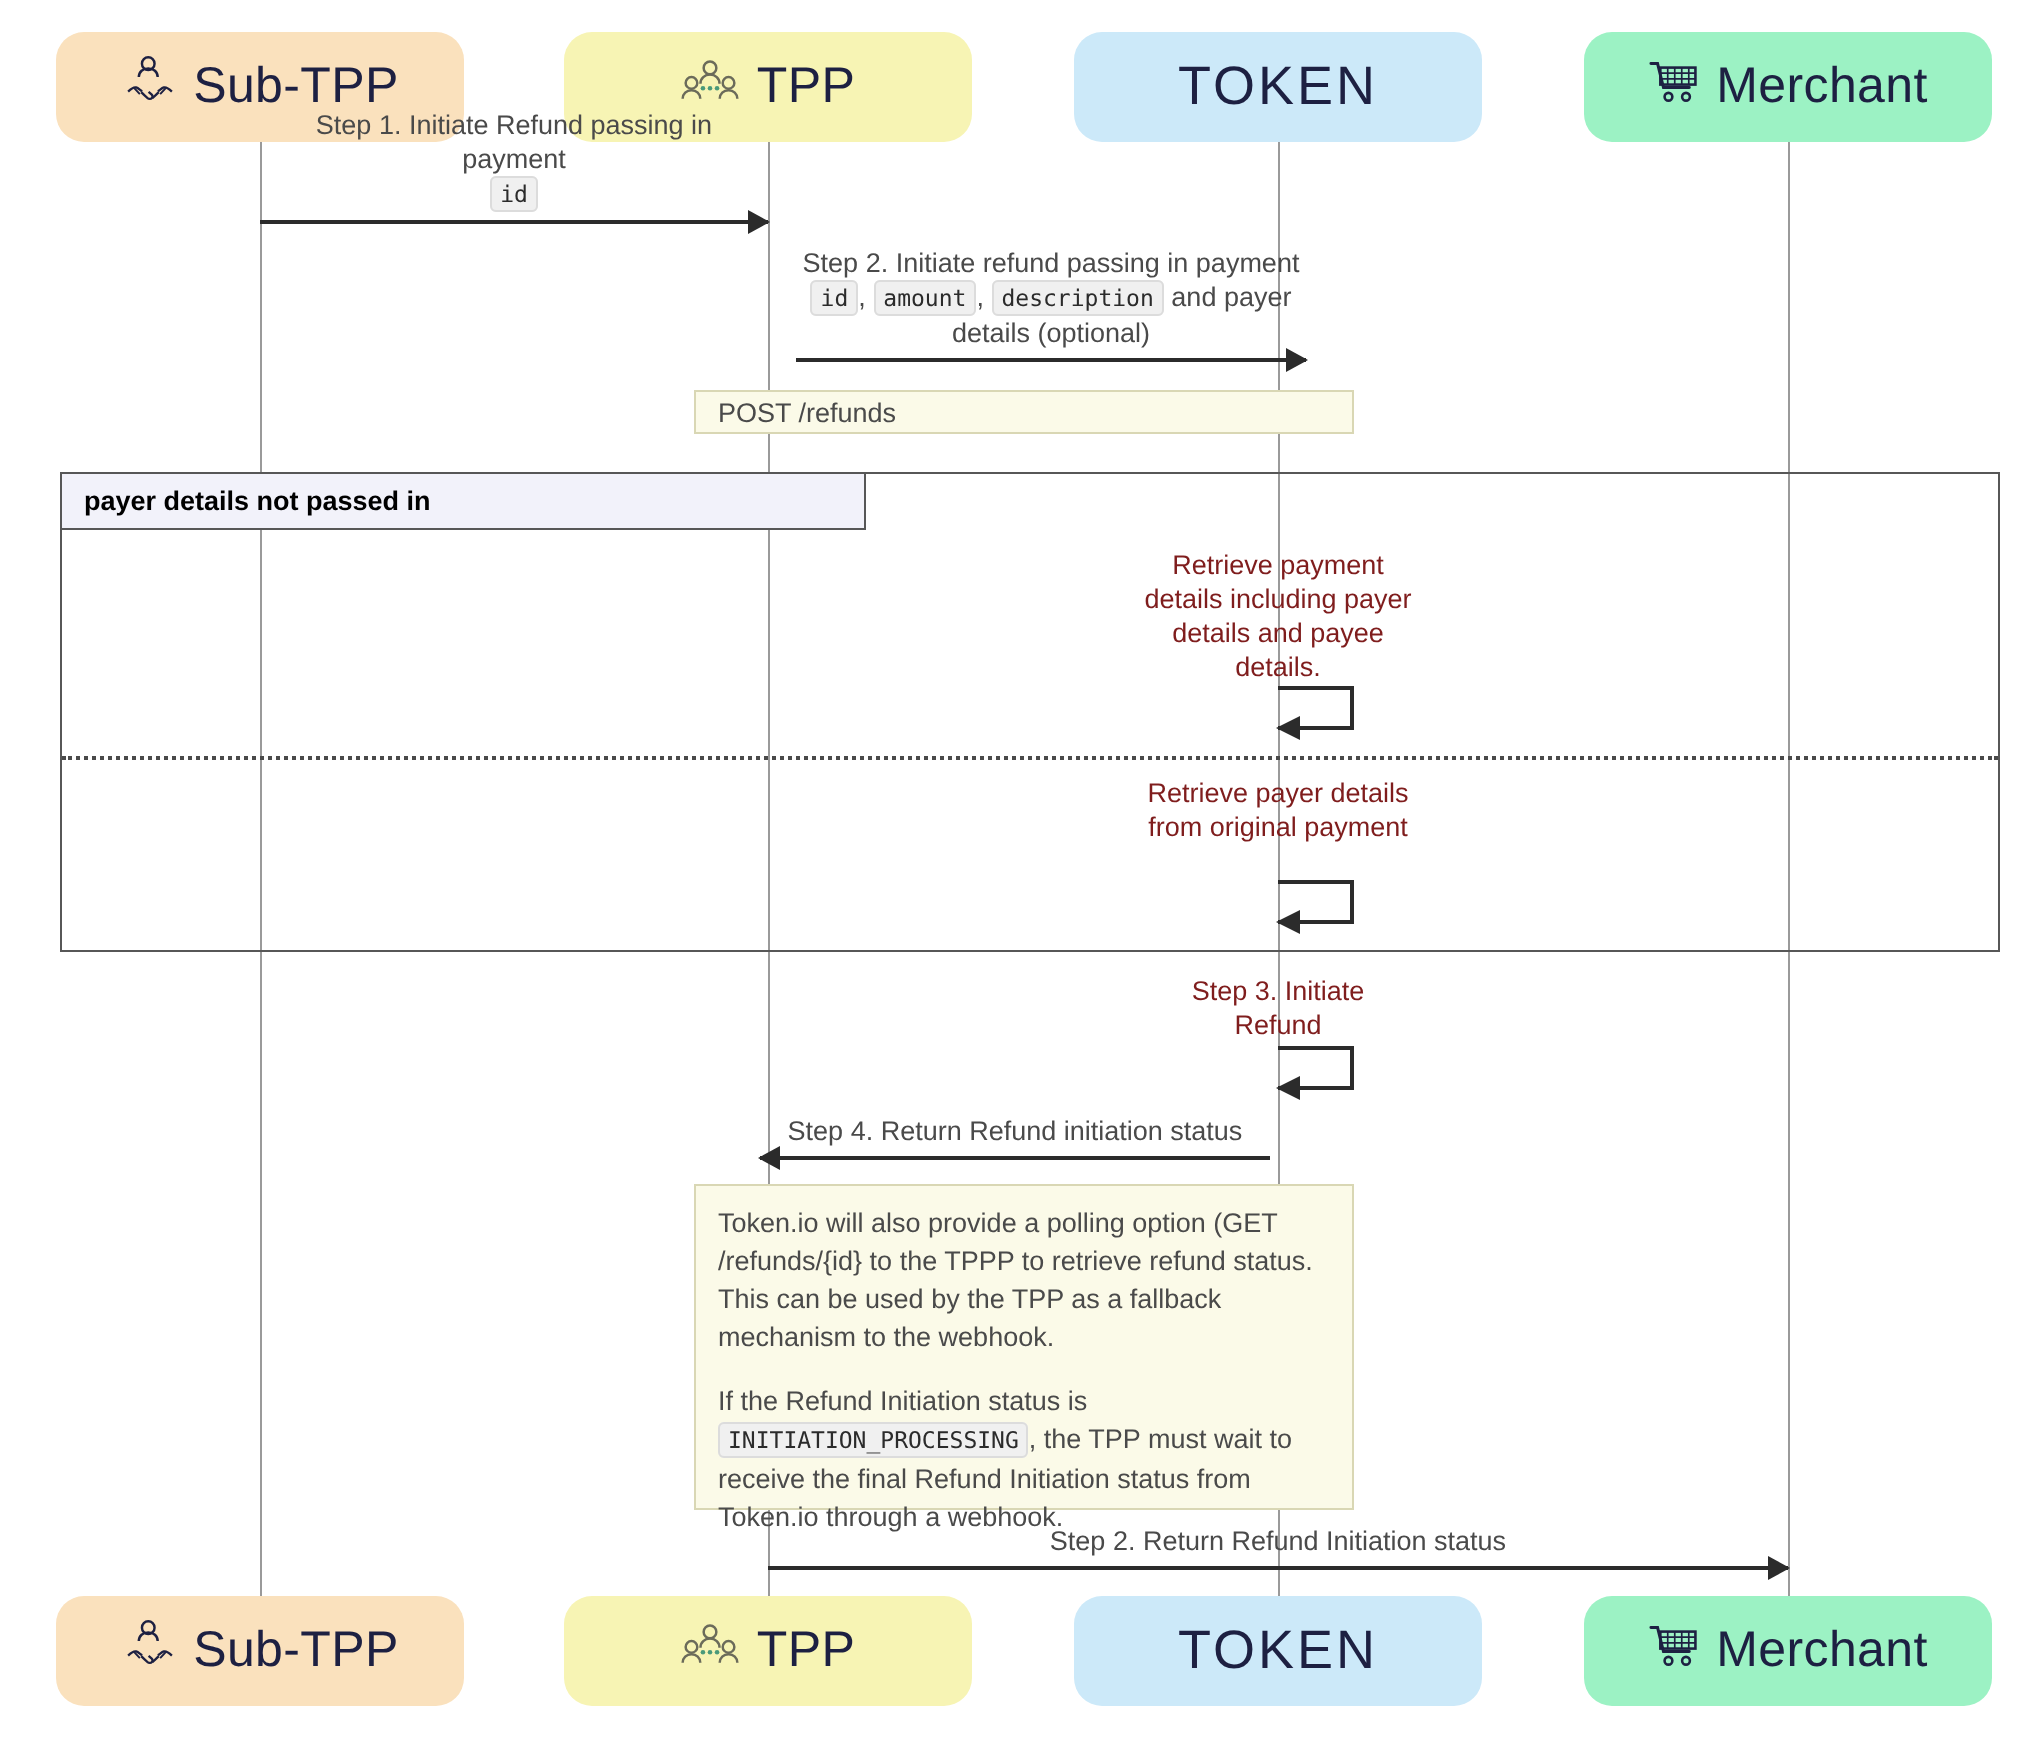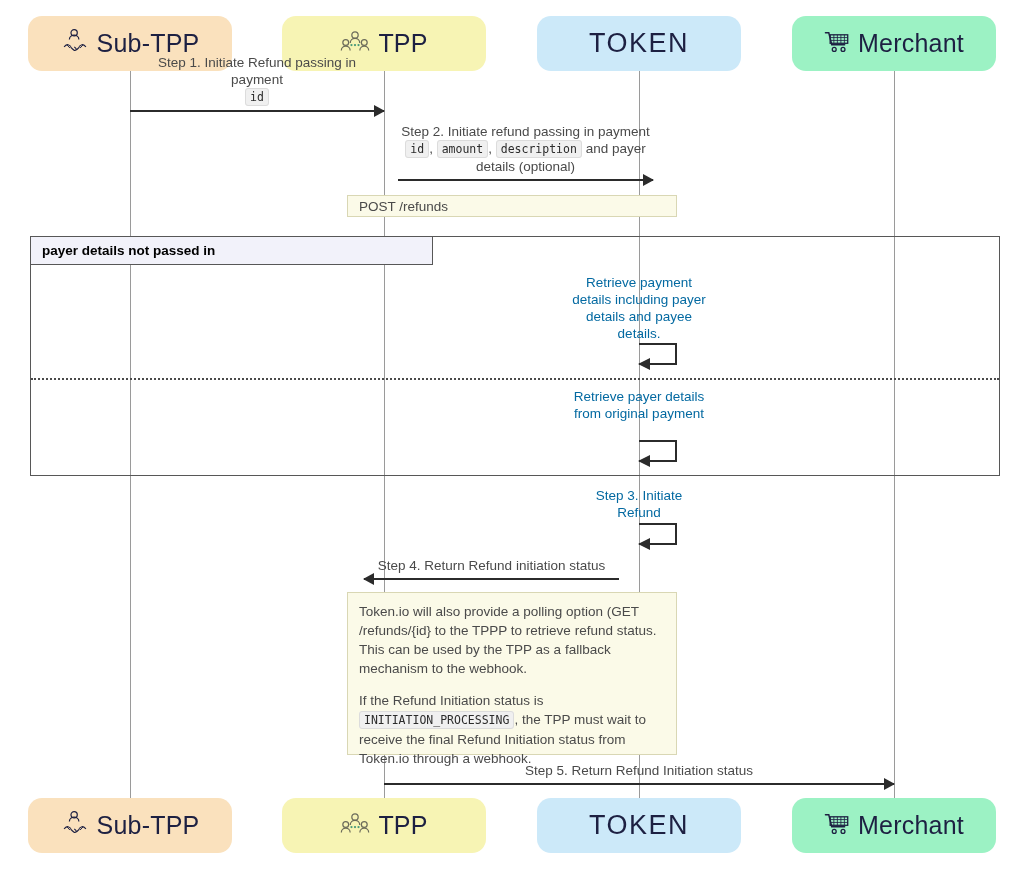--- a/index.html
+++ b/index.html
@@ -130,21 +130,21 @@
     width: 0;
     height: 0;
     border-top: 6px solid transparent;
     border-bottom: 6px solid transparent;
     border-right: 12px solid #2b2b2b;
   }
   .selfcall-label {
     position: absolute;
     text-align: center;
     font-size: 13.5px;
-    color: #0369a1;
+    color: #7f1d1d;
     line-height: 17px;
   }
 
   
   .note {
     position: absolute;
     background: #fbfae8;
     border: 1px solid #d9d7b4;
     box-sizing: border-box;
     font-size: 13.5px;
@@ -310,36 +310,36 @@
   <div class="selfcall-label" style="left:576px; top:487px; width:126px;">
     <span>Step 3. Initiate Refund</span>
   </div>
   <div class="selfcall" style="left:639px; top:523px; width:40px; height:22px;">
     <div class="sc-top" style="width:38px;"></div>
     <div class="sc-right" style="left:36px; height:22px;"></div>
     <div class="sc-bottom" style="top:20px; width:38px;"></div>
     <div class="sc-head" style="top:15px;"></div>
   </div>
 
-  <div class="msg" style="left:364px; width:255px; top:578px;">
+  <div class="msg" style="left:380px; width:255px; top:578px;">
     <div class="msg-label">Step 4. Return Refund initiation status</div>
     <div class="line"></div>
     <div class="head-left"></div>
   </div>
 
   <div class="note" style="left:347px; top:592px; width:330px; height:163px;">
     <p>Token.io will also provide a polling option (GET /refunds/{id} to the TPPP to retrieve refund status. This can be used by the TPP as a fallback mechanism to the webhook.</p>
     <p>
       <span>If the Refund Initiation status is</span>
       <span class="code">INITIATION_PROCESSING</span><span>, the TPP must wait to receive the final Refund Initiation status from Token.io through a webhook.</span>
     </p>
   </div>
 
   <div class="msg" style="left:384px; width:510px; top:783px;">
-    <div class="msg-label">Step 5. Return Refund Initiation status</div>
+    <div class="msg-label">Step 2. Return Refund Initiation status</div>
     <div class="line"></div>
     <div class="head-right"></div>
   </div>
 
   <div class="actor" style="left:28px; top:798px; width:204px; background:#fae1bd;">
     <span class="actor-icon">
       <svg width="28" height="28" viewBox="0 0 32 32">
         <circle cx="15" cy="5.5" r="3.6" fill="none" stroke="#1d2042" stroke-width="1.4"></circle>
         <path d="M9.6 13.2c0-3 2.4-5 5.4-5s5.4 2 5.4 5" fill="none" stroke="#1d2042" stroke-width="1.4"></path>
         <path d="M3.5 21.5c1.6-1.6 3.4-2.7 4.6-2.4 1.1.3 2.3 1.5 3.4 2.2" fill="none" stroke="#1d2042" stroke-width="1.3"></path>

